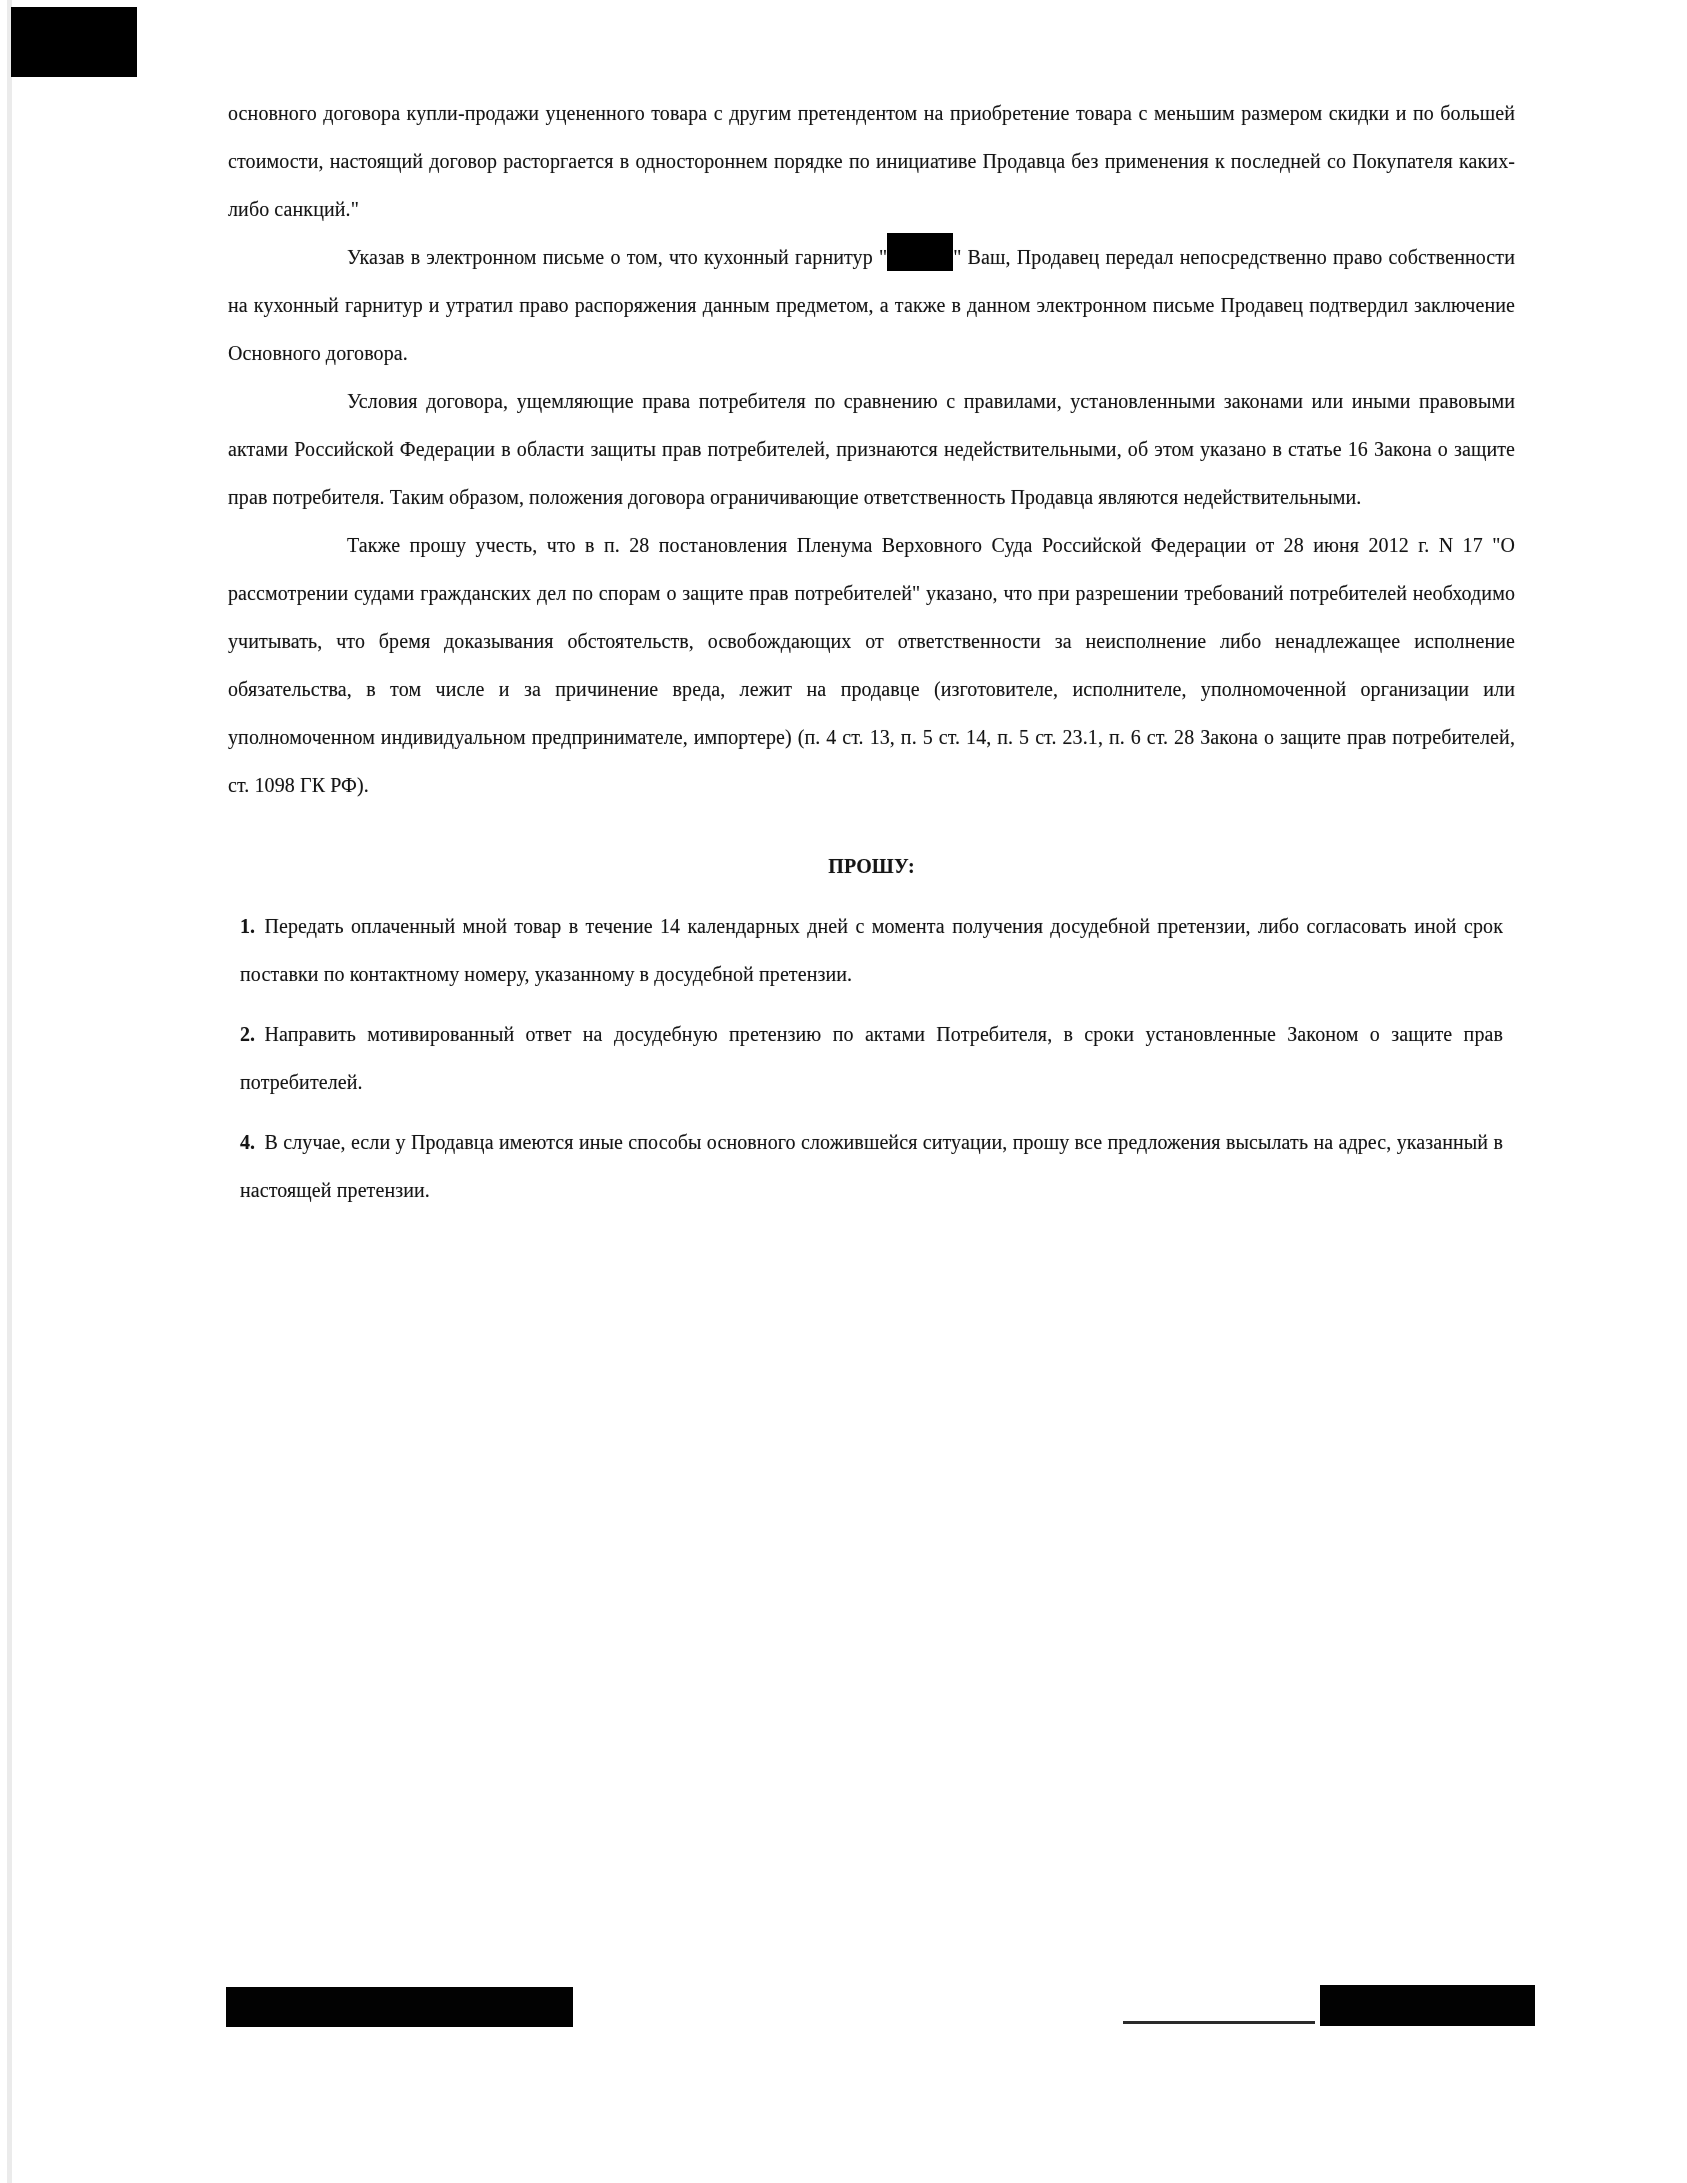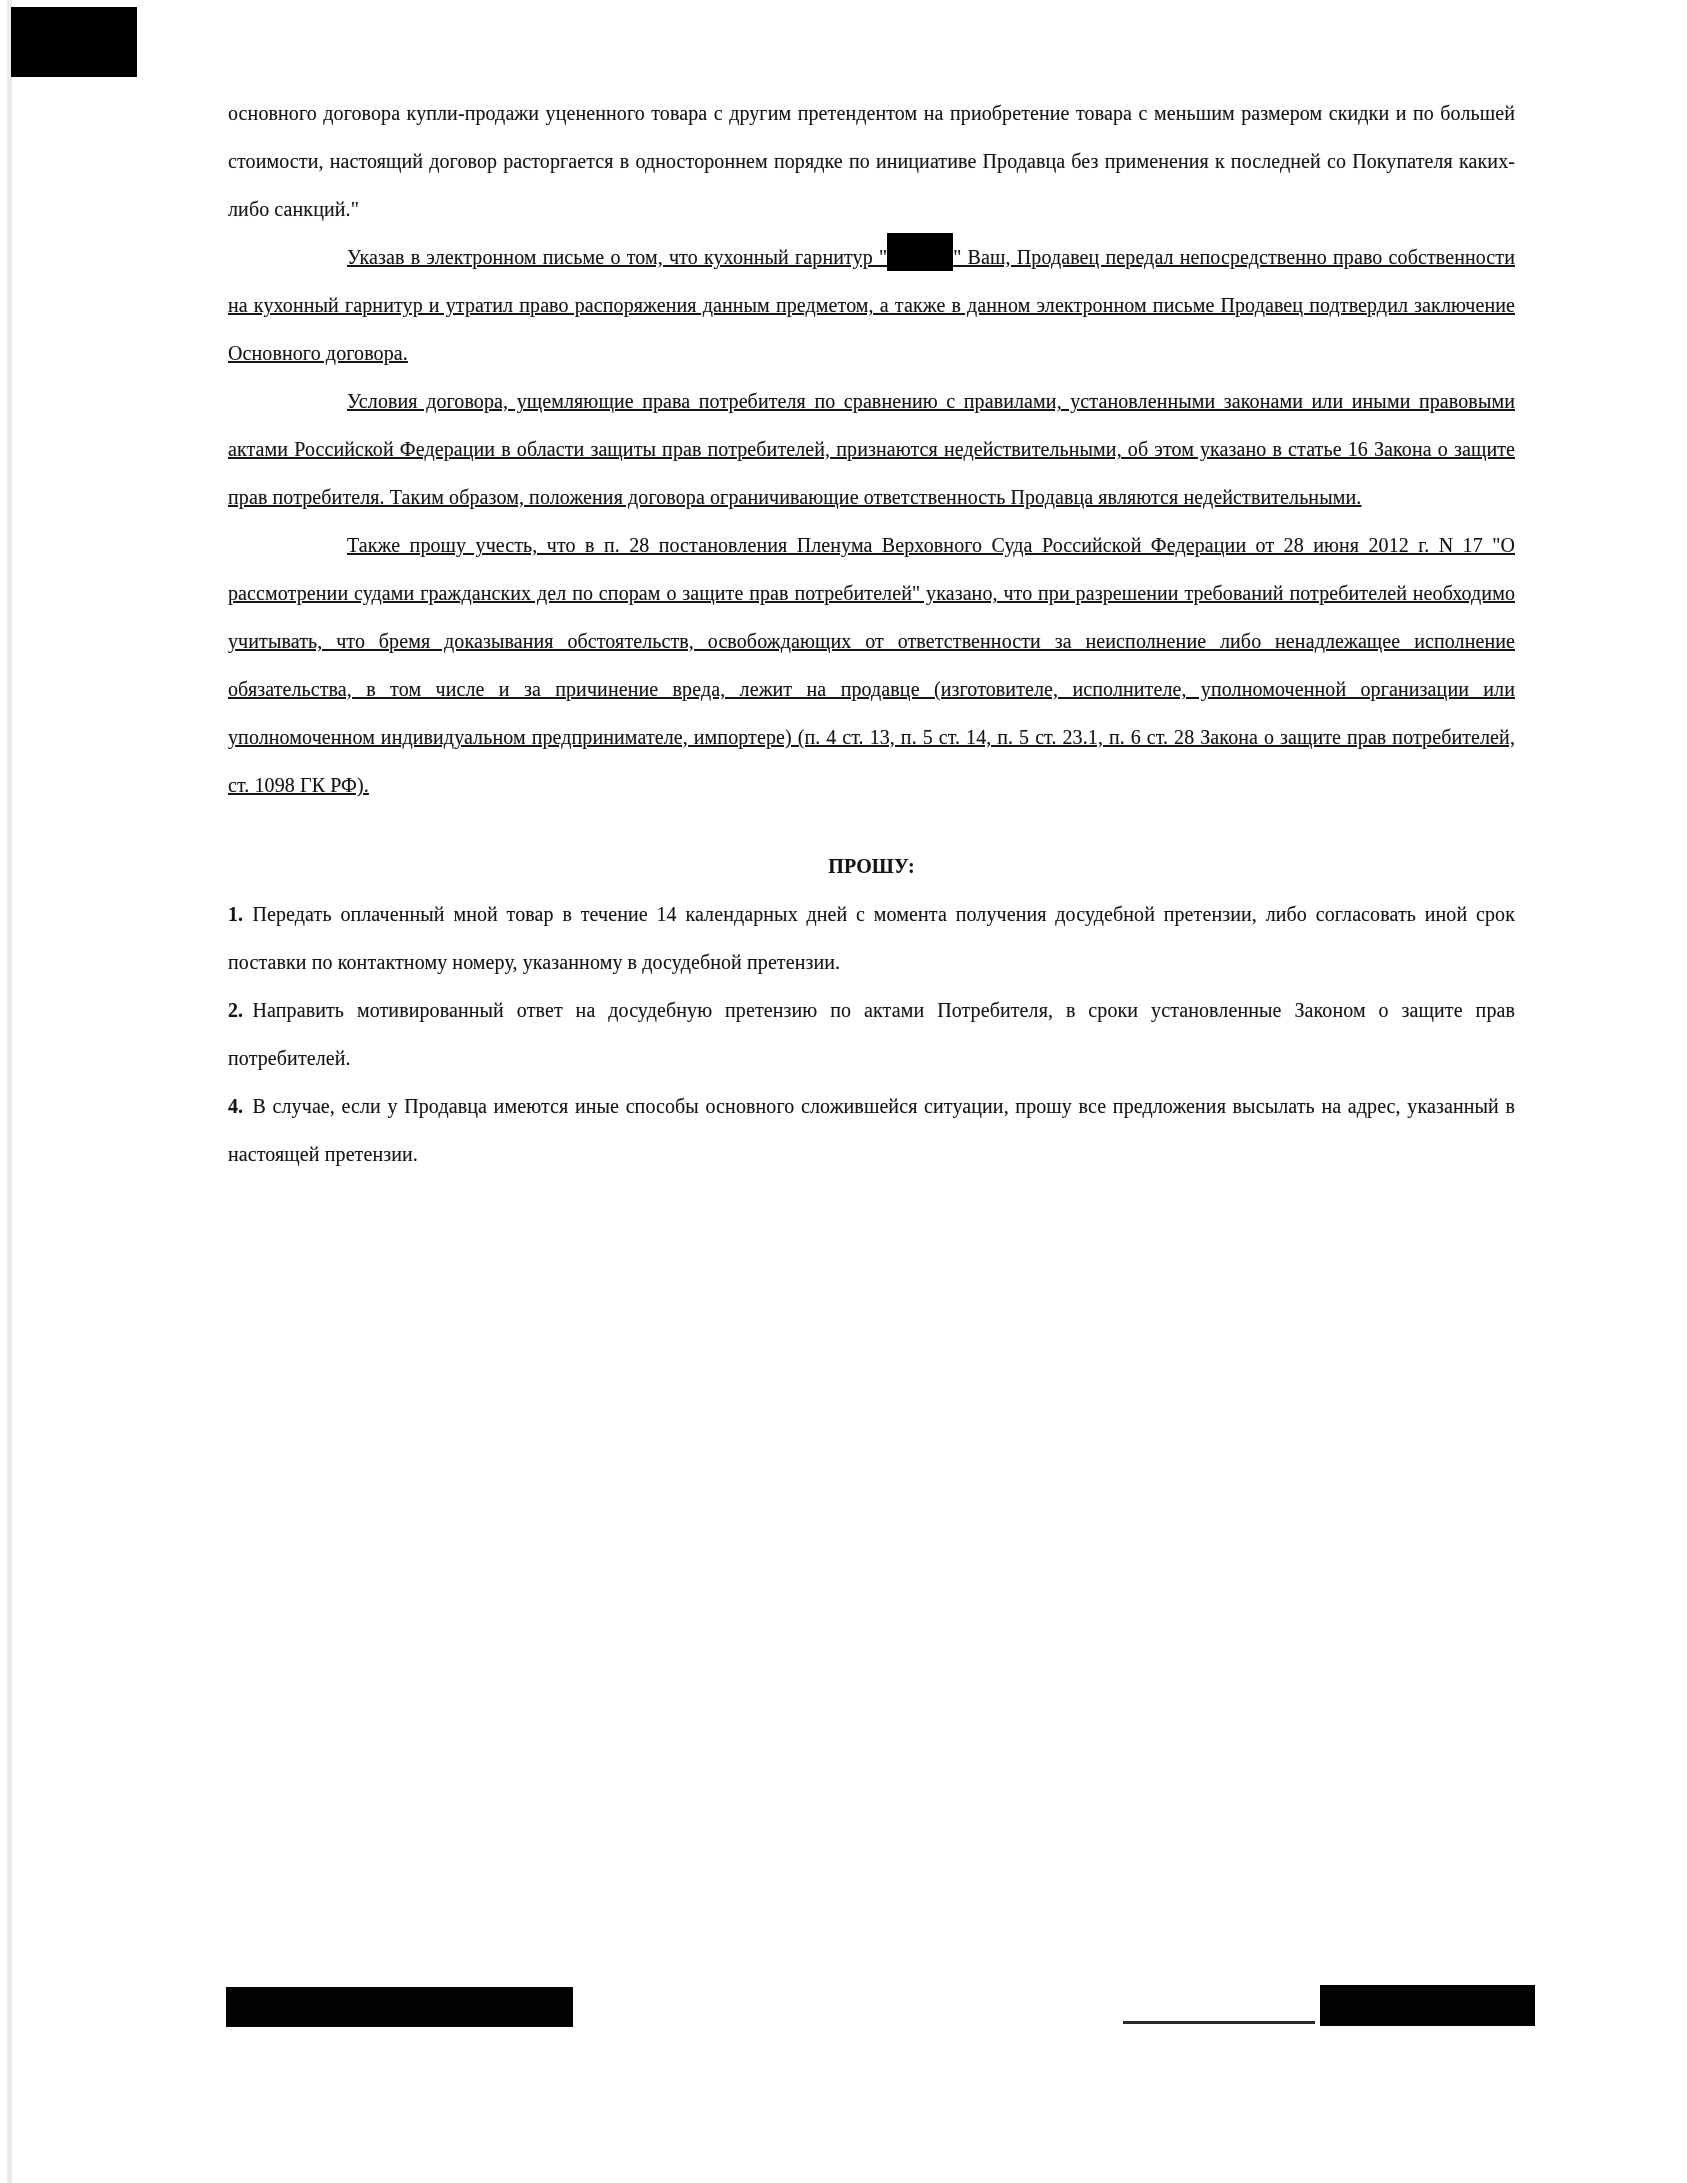--- a/index.html
+++ b/index.html
@@ -43,36 +43,35 @@
     line-height: 48px;
     text-align: justify;
     text-shadow: 0 0 0.7px rgba(20,20,20,0.35);
     letter-spacing: 0.1px;
   }
   .para {
     margin: 0;
   }
   .para.indent {
     text-indent: 119px;
-    text-decoration: underline;
   }
   .redact-inline {
     display: inline-block;
     width: 66px;
     height: 38px;
     background: #000000;
     vertical-align: -6.6px;
   }
   .heading {
     margin: 33px 0 0 0;
     text-align: center;
     font-weight: bold;
   }
   .demand {
-    margin: 0;
+    margin: 12px;
   }
   .demand .num {
     font-weight: bold;
     margin-right: 9.3px;
   }
   
   .sig-redact-left {
     position: absolute;
     left: 226px;
     top: 1987px;

